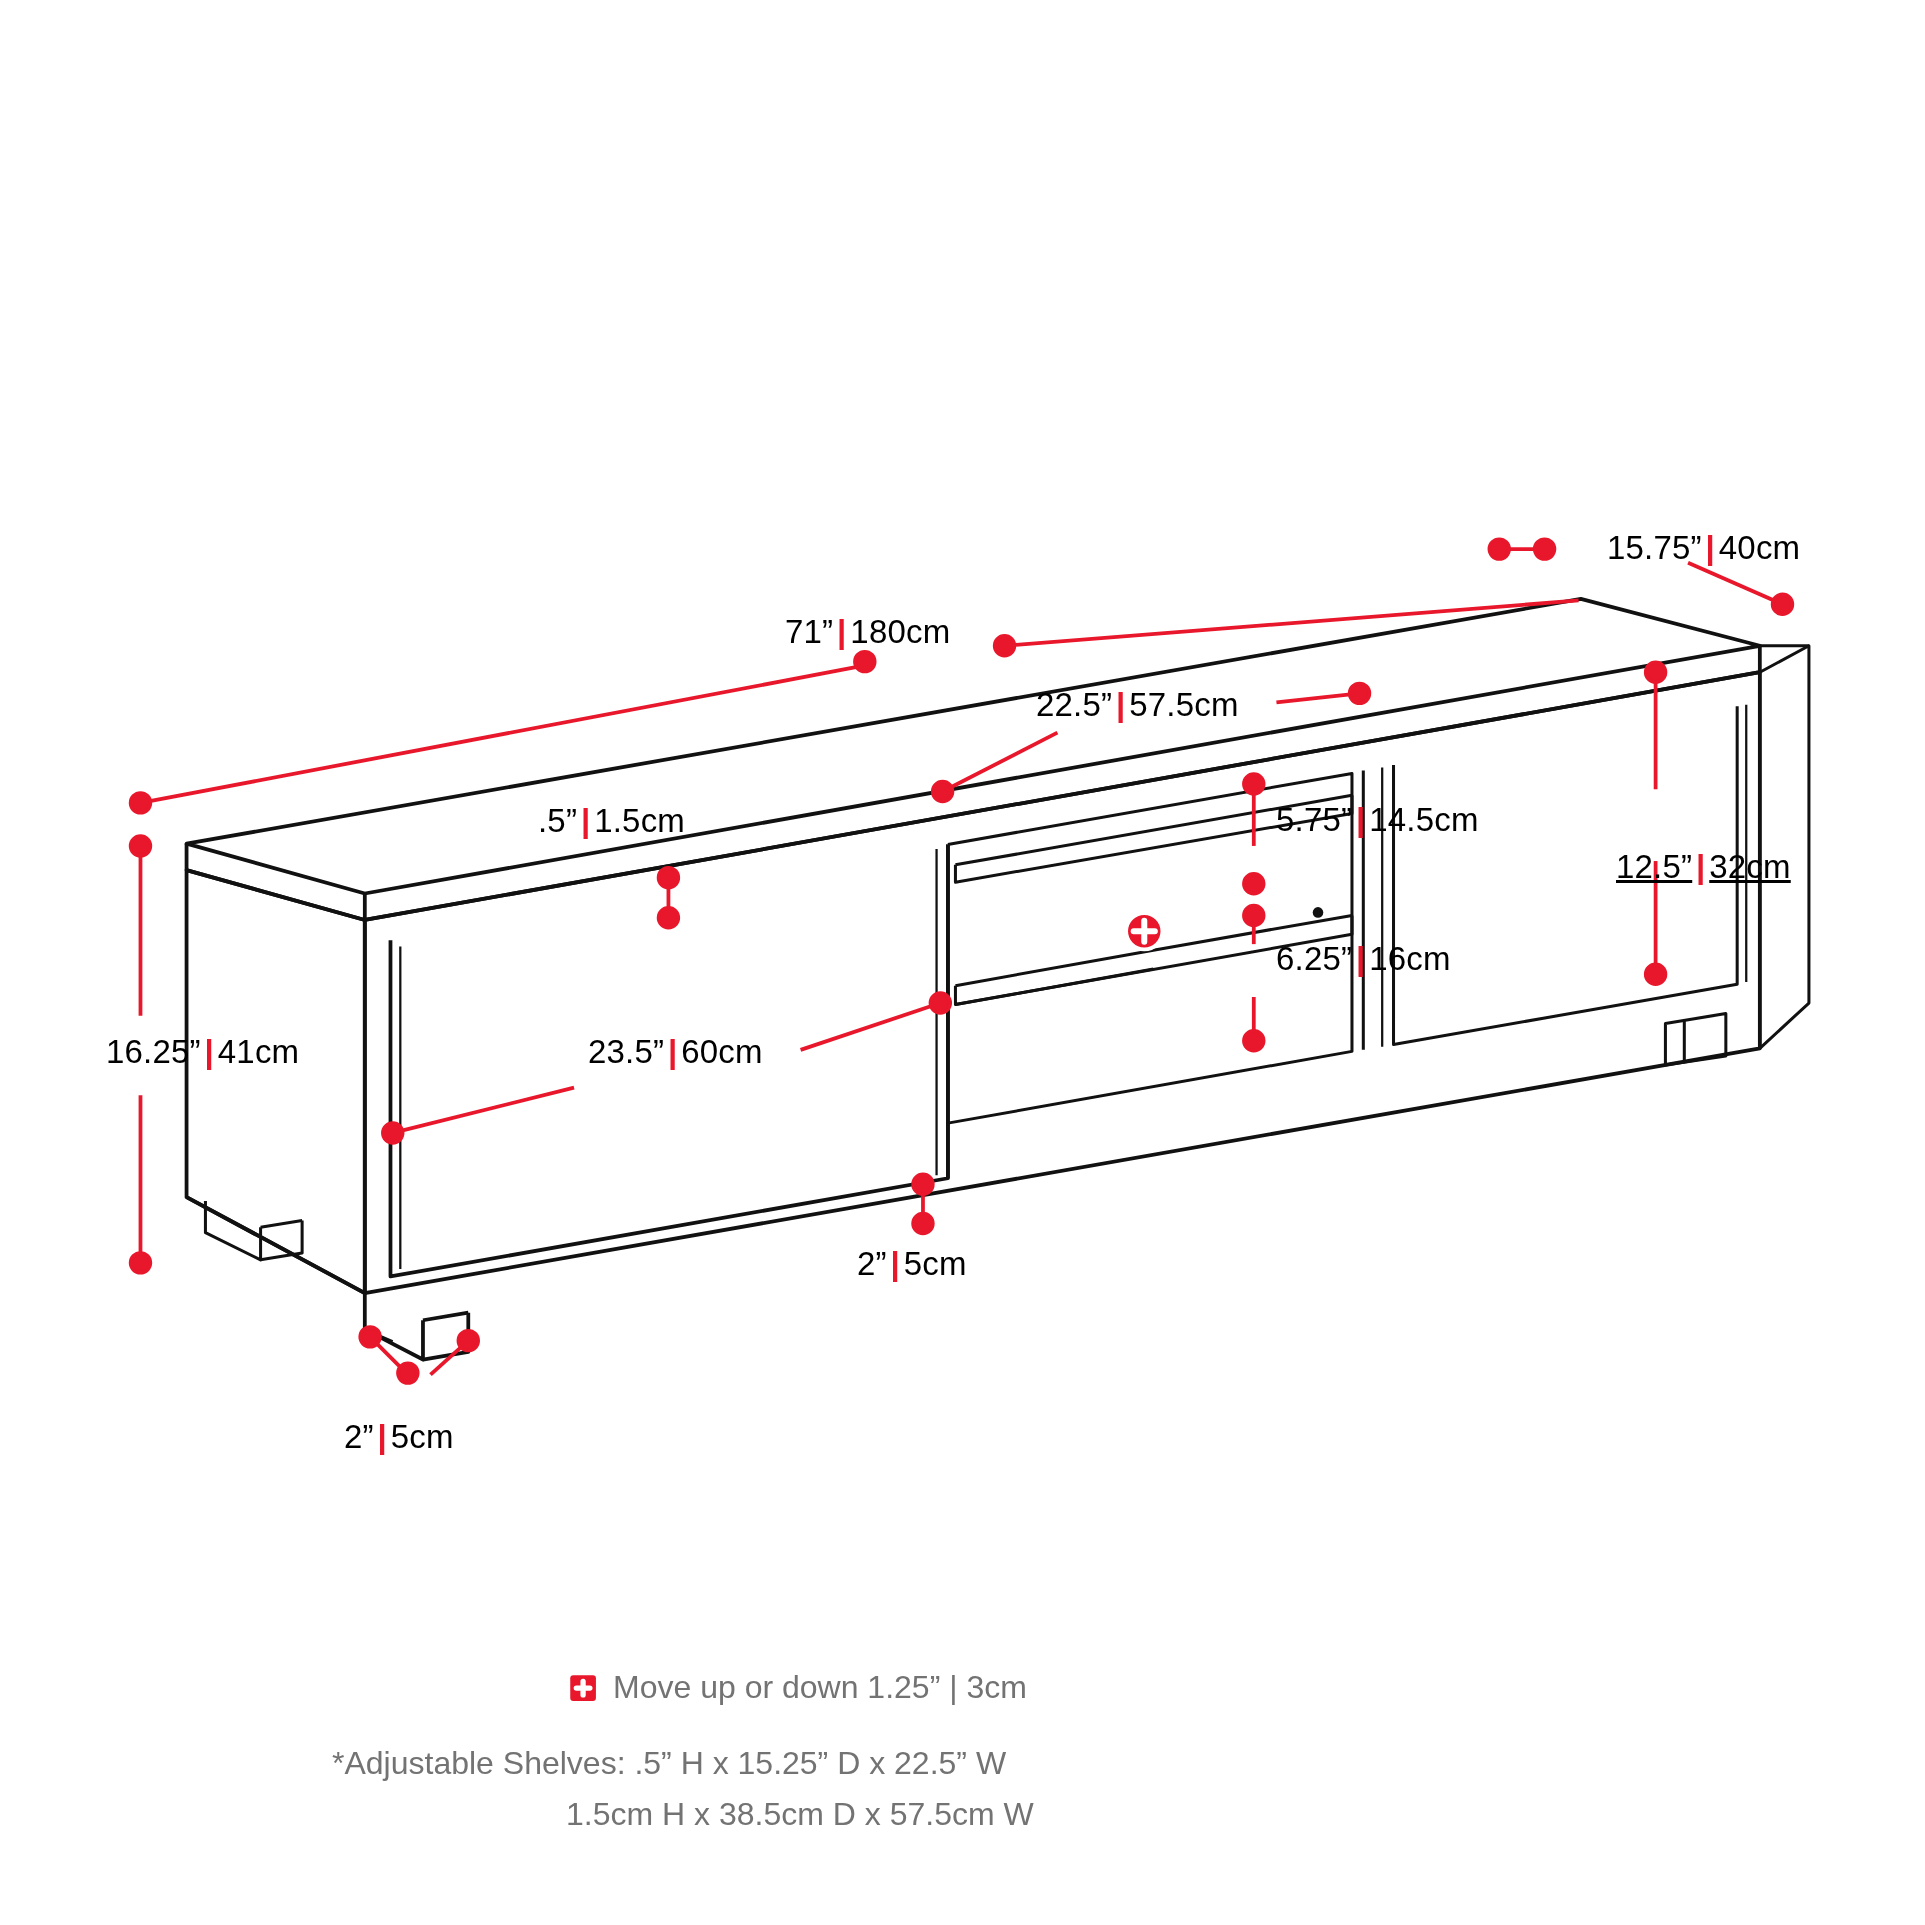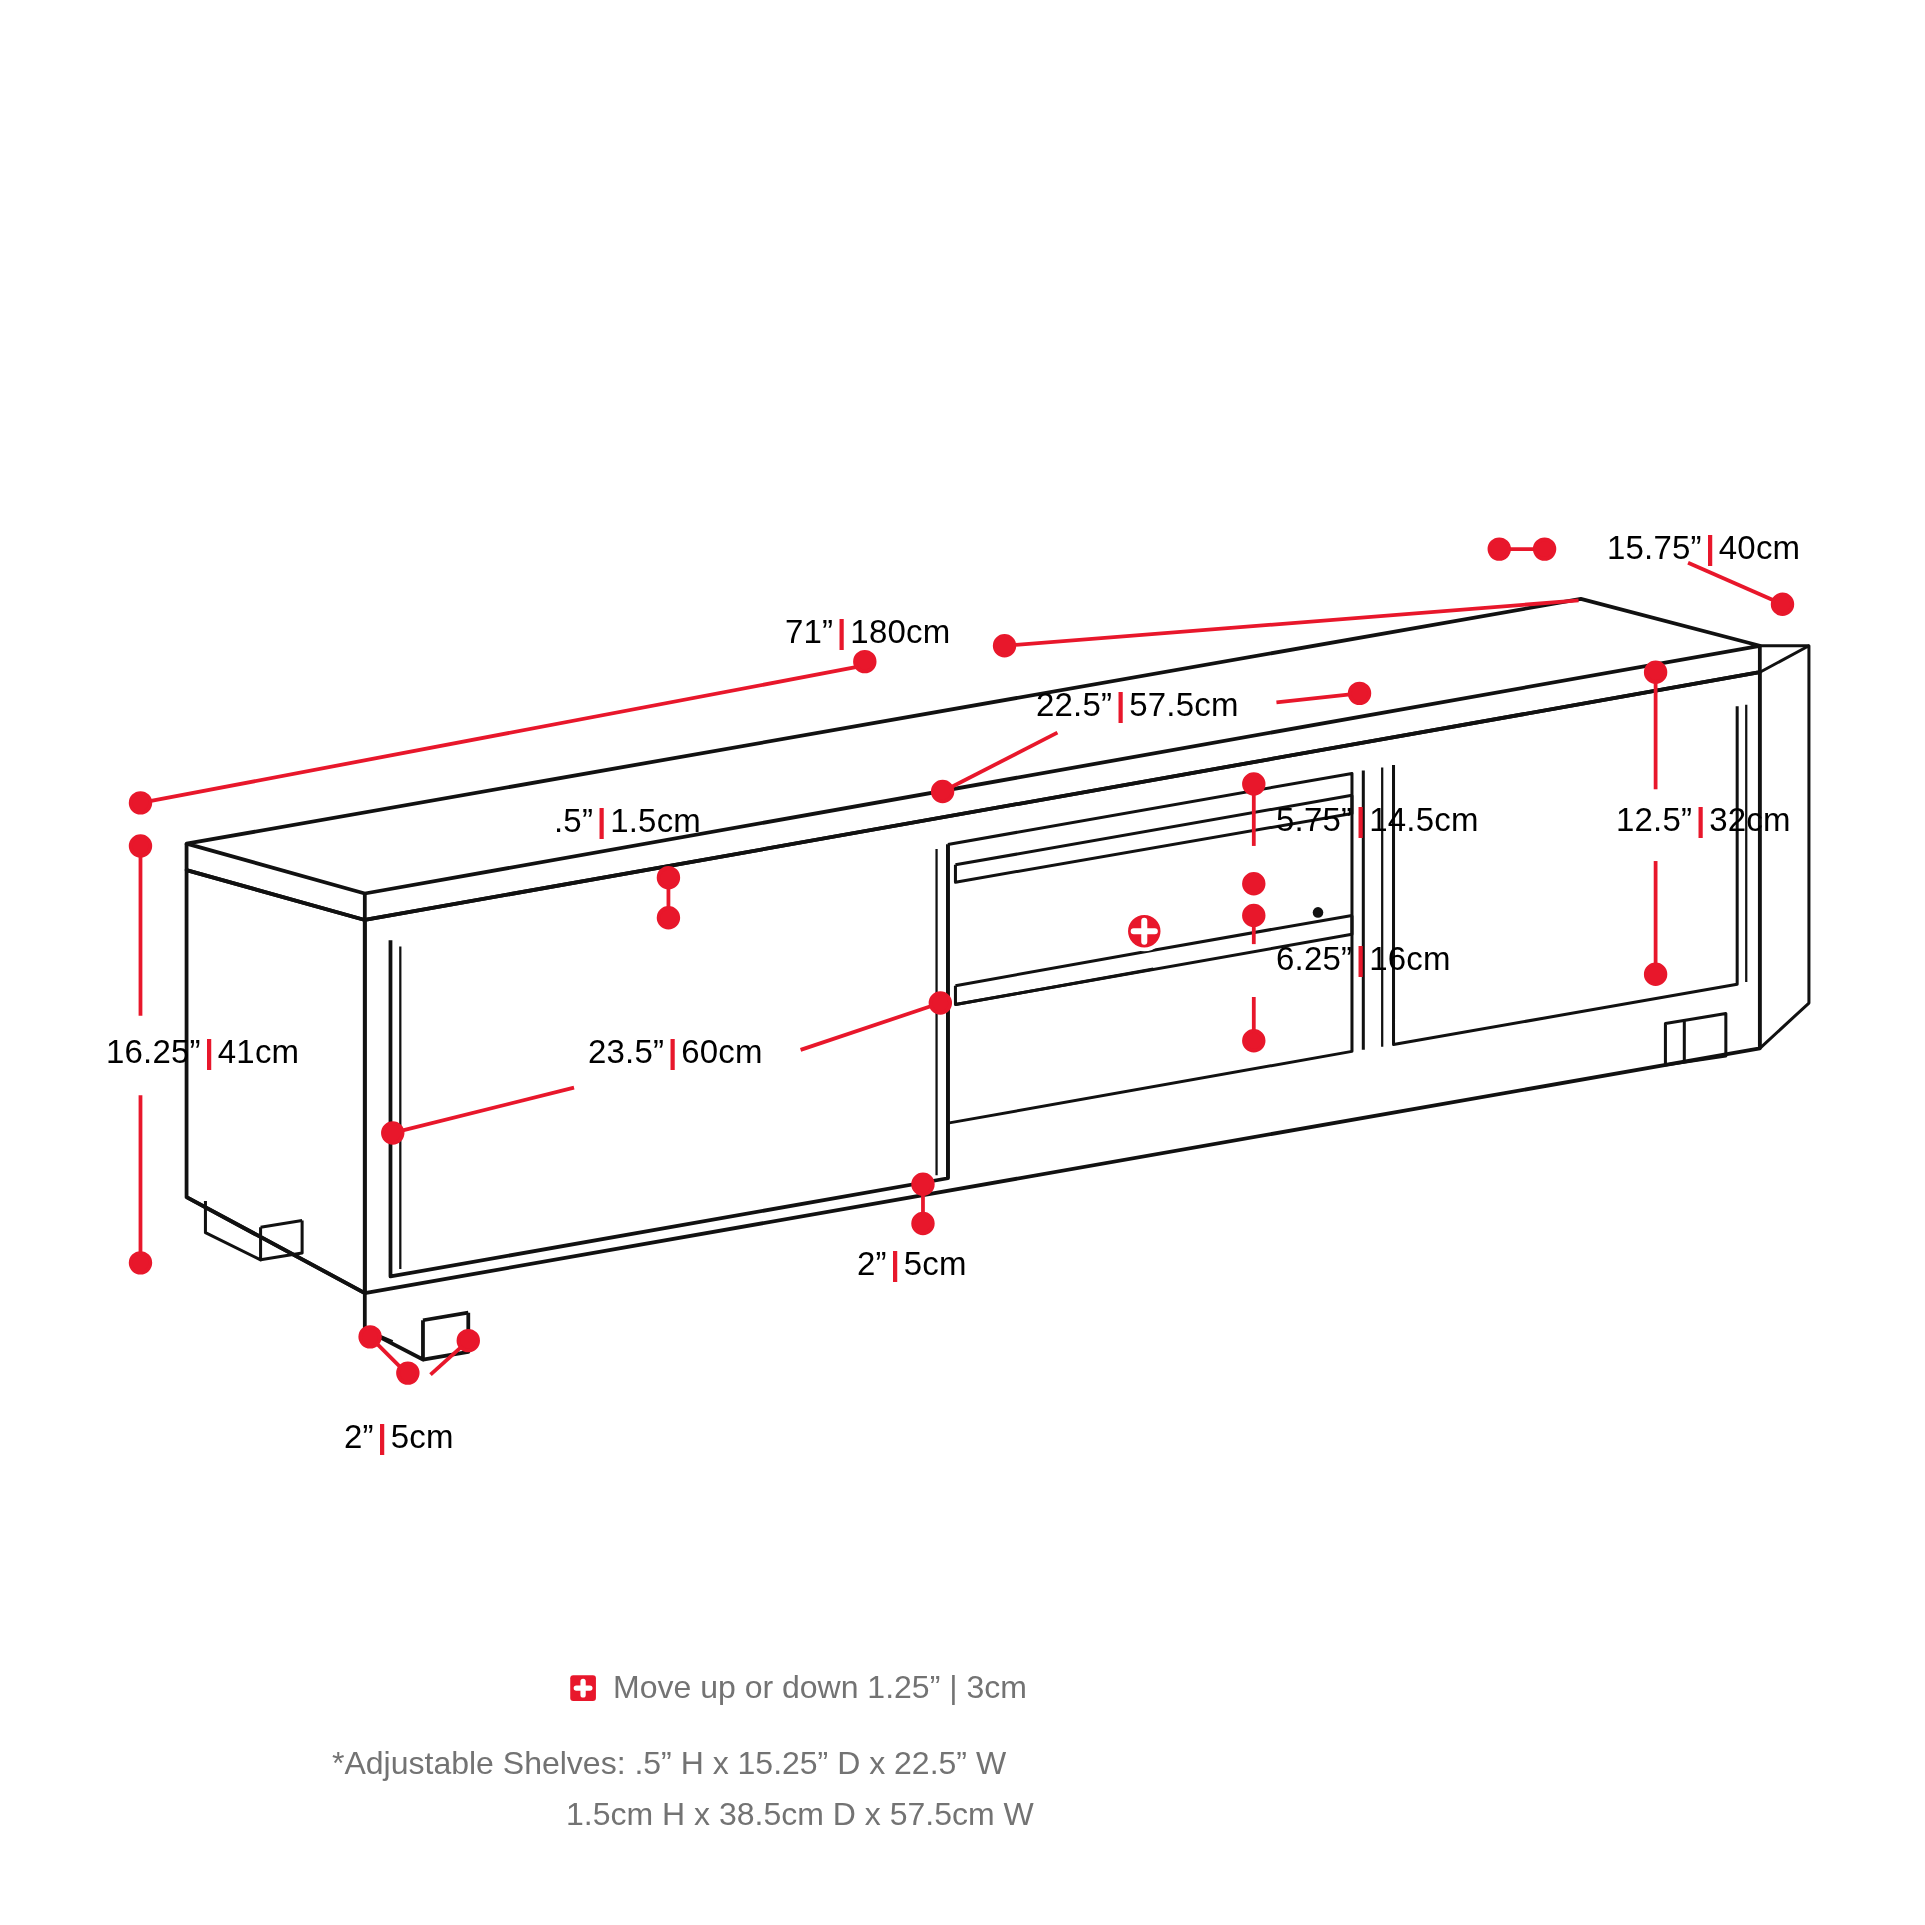--- a/index.html
+++ b/index.html
@@ -184,29 +184,29 @@
   </div>
 
   <div class="dim-label" style="left:785px; top:613px;">
     <span>71”</span><span class="sep">|</span><span>180cm</span>
   </div>
 
   <div class="dim-label" style="left:1036px; top:686px;">
     <span>22.5”</span><span class="sep">|</span><span>57.5cm</span>
   </div>
 
-  <div class="dim-label" style="left:538px; top:802px;margin-left:16px;">
+  <div class="dim-label" style="left:538px; top:802px;">
     <span>.5”</span><span class="sep">|</span><span>1.5cm</span>
   </div>
 
   <div class="dim-label" style="left:1276px; top:801px;">
     <span>5.75”</span><span class="sep">|</span><span>14.5cm</span>
   </div>
 
-  <div class="dim-label" style="left:1616px; top:801px;">
+  <div class="dim-label" style="left:1616px; top:848px;text-decoration:underline;">
     <span>12.5”</span><span class="sep">|</span><span>32cm</span>
   </div>
 
   <div class="dim-label" style="left:1276px; top:940px;">
     <span>6.25”</span><span class="sep">|</span><span>16cm</span>
   </div>
 
   <div class="dim-label" style="left:588px; top:1033px;">
     <span>23.5”</span><span class="sep">|</span><span>60cm</span>
   </div>

